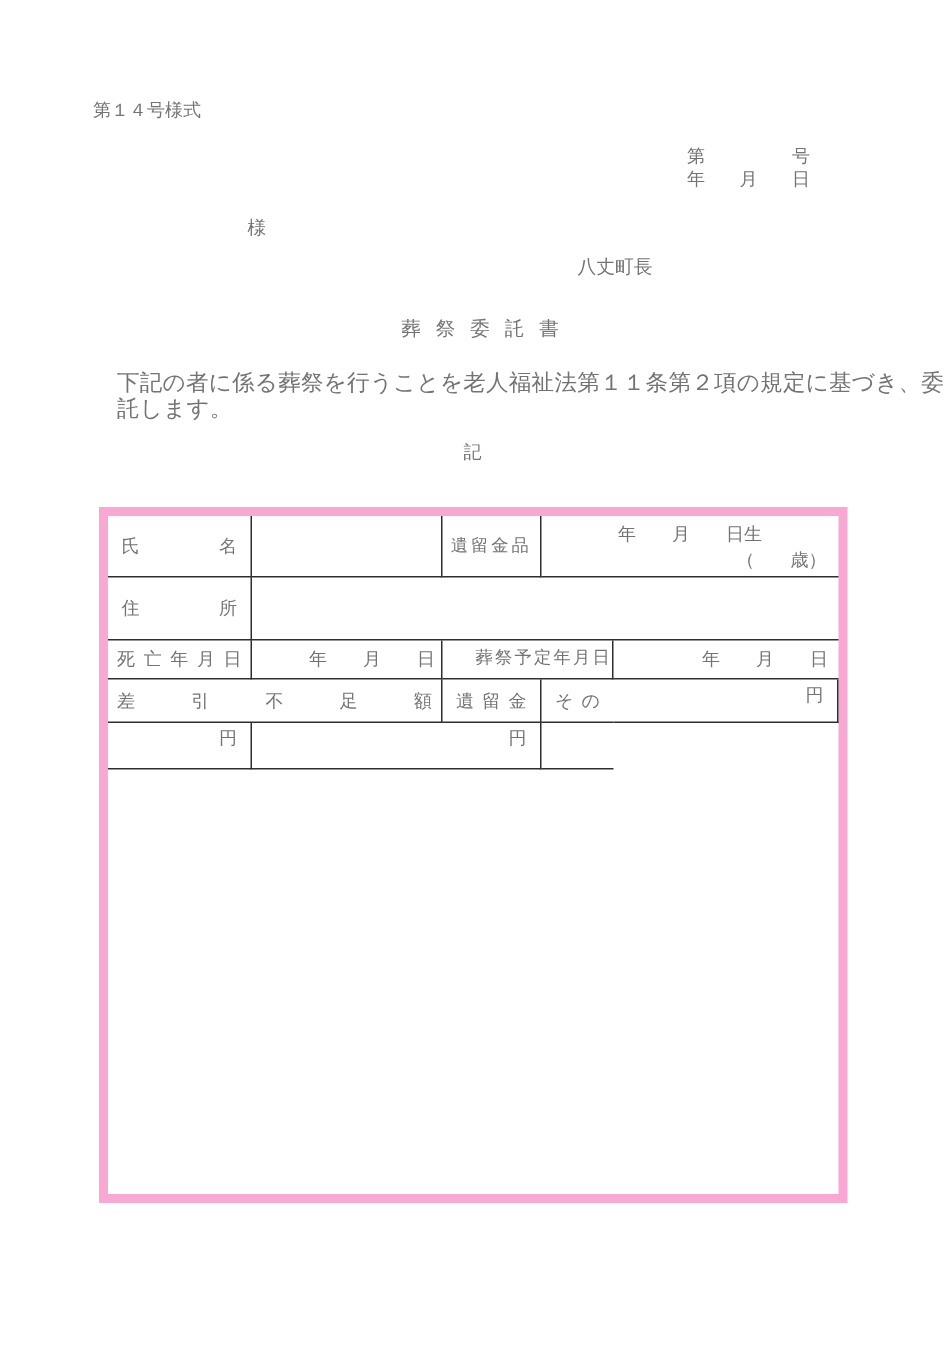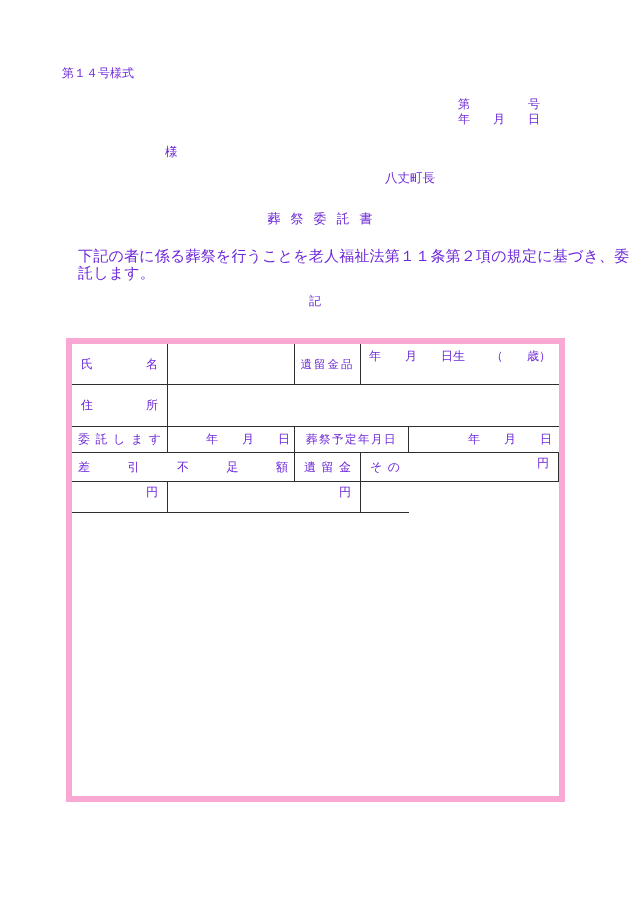--- a/index.html
+++ b/index.html
@@ -1,18 +1,18 @@
 <!DOCTYPE html>
 <html><head>
 <meta charset="utf-8">
 <style>
   html,body { margin:0; padding:0; background:#ffffff; }
   .sheet {
     position:relative; width:630px; height:903px; background:#ffffff;
-    color:#6d28d9; font-family:"Liberation Serif","DejaVu Serif",serif;
+    color:#737373; font-family:"Liberation Serif","DejaVu Serif",serif;
     overflow:hidden;
   }
   .abs { position:absolute; }
   .form-no   { left:62px;  top:65px;  font-size:12px; }
   .docno     { left:458px; top:97px;  width:82px; font-size:12px; line-height:15px; }
   .docno-row { display:flex; justify-content:space-between; }
   .honorific { left:165px; top:144px; font-size:12.5px; }
   .sender    { left:385px; top:170px; font-size:12.5px; }
   .doc-title { left:0; top:210px; width:630px; text-align:center; font-size:13px;
                letter-spacing:10px; padding-right:14px; box-sizing:border-box;padding-left:34px; }
@@ -35,25 +35,25 @@
   .full{ grid-column:1 / -1; }
 
   .just { text-align:justify; text-align-last:justify; }
   .pad  { padding:0 9px; }
   .pad-sm { padding:0 6px; }
   .vc1  { line-height:40px; }
   .vc3  { line-height:25px; }
   .vc4  { line-height:28px; }
   .ctr  { text-align:center; }
   .tight{ letter-spacing:2px; font-size:11.5px; }
-  .tight7{ letter-spacing:1.5px; font-size:11.5px; }
+  .tight7{ letter-spacing:1.5px; font-size:11.5px;text-align:right; }
   .rt   { text-align:right; }
   .pr4  { padding-right:4px; }
   .pr7  { padding-right:7px; }
-  .birth-cell { display:flex; flex-direction:row; justify-content:space-between;
+  .birth-cell { display:flex; flex-direction:column; justify-content:space-between;
                 padding:4px 8px 3px; }
   .unit { text-align:right; padding:3px 9px 0 0; line-height:14px; }
   .notes { padding:7px 0 0 9px; }
   .notes-label { width:41px; text-align:justify; text-align-last:justify; }
 </style>
 </head>
 <body>
 
 <div class="sheet">
 
@@ -89,21 +89,21 @@
     <div class="cell"></div>
     <div class="cell ctr tight vc1">遺留金品</div>
     <div class="cell sp2 noR birth-cell">
       <div class="ctr">年　　月　　日生</div>
       <div class="rt">（　　歳）</div>
     </div>
 
     <div class="cell just pad vc1">住所</div>
     <div class="cell sp4 noR"></div>
 
-    <div class="cell just pad-sm vc3">委託します</div>
+    <div class="cell just pad-sm vc3">死亡年月日</div>
     <div class="cell rt pr4 vc3">年　　月　　日</div>
     <div class="cell sp2 ctr tight7 vc3">葬祭予定年月日</div>
     <div class="cell noR rt pr7 vc3">年　　月　　日</div>
 
     <div class="cell sp2 just pad-sm vc4">差引不足額</div>
     <div class="cell just pad vc4">遺留金品</div>
     <div class="cell noR just pad vc4">その他</div>
 
     <div class="cell unit">円</div>
     <div class="cell unit">円</div>

